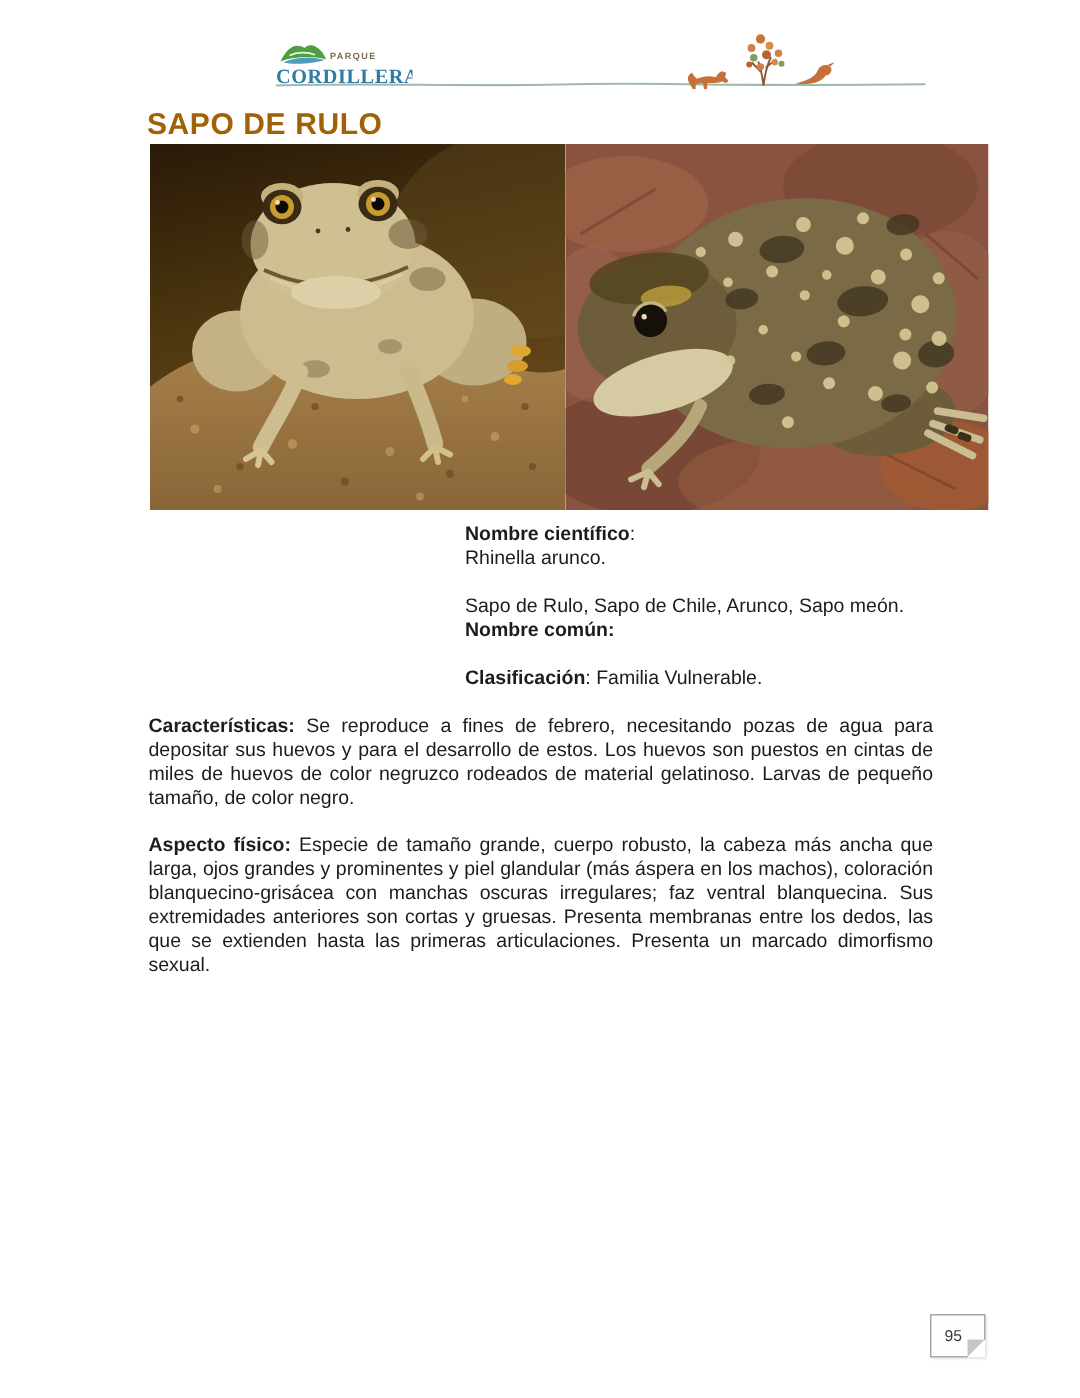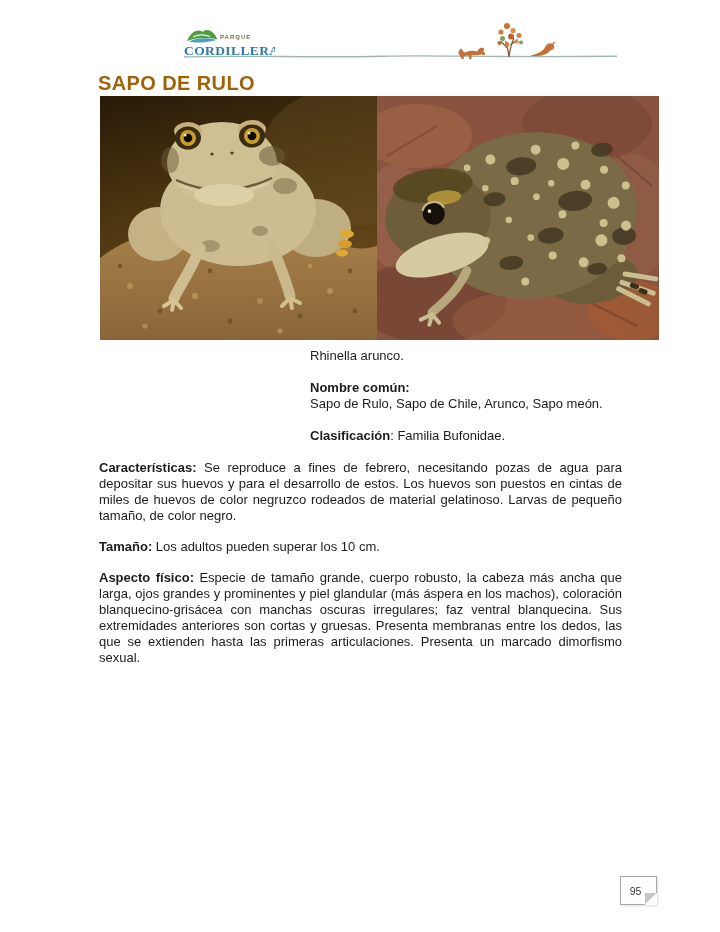--- a/index.html
+++ b/index.html
@@ -228,38 +228,36 @@
       <path d="M85,168 C75,186 60,196 46,206" stroke="#b7a87c" stroke-width="9" fill="none" stroke-linecap="round"></path>
       <path d="M46,208 l-12,4 M46,208 l-4,10 M46,208 l6,9" stroke="#cbbd92" stroke-width="4" stroke-linecap="round" fill="none"></path>
     </g>
   </svg>
 </div>
 
 <div class="content">
 
   <div class="tax">
     <div class="tax-group">
+      <div><b>Nombre científico</b><span>:</span></div>
       <div class="sci">Rhinella arunco.</div>
     </div>
     <div class="tax-group">
+      <div>Sapo de Rulo, Sapo de Chile, Arunco, Sapo meón.</div>
       <div><b>Nombre común:</b></div>
-      <div>Sapo de Rulo, Sapo de Chile, Arunco, Sapo meón.</div>
     </div>
     <div class="tax-group">
-      <b>Clasificación</b><span>: Familia Bufonidae.</span>
+      <b>Clasificación</b><span>: Familia Vulnerable.</span>
     </div>
   </div>
 
   <p class="para">
     <b>Características:</b><span> Se reproduce a fines de febrero, necesitando pozas de agua para depositar sus huevos y para el desarrollo de estos. Los huevos son puestos en cintas de miles de huevos de color negruzco rodeados de material gelatinoso. Larvas de pequeño tamaño, de color negro.</span>
   </p>
 
-  <p class="para">
-    <b>Tamaño:</b><span> Los adultos pueden superar los 10 cm.</span>
-  </p>
 
   <p class="para">
     <b>Aspecto físico:</b><span> Especie de tamaño grande, cuerpo robusto, la cabeza más ancha que larga, ojos grandes y prominentes y piel glandular (más áspera en los machos), coloración blanquecino-grisácea con manchas oscuras irregulares; faz ventral blanquecina. Sus extremidades anteriores son cortas y gruesas. Presenta membranas entre los dedos, las que se extienden hasta las primeras articulaciones. Presenta un marcado dimorfismo sexual.</span>
   </p>
 
 
 
 
 
 </div>

